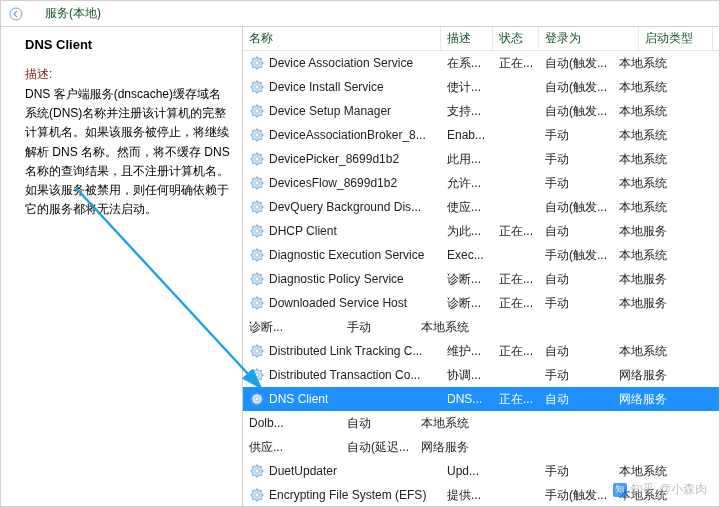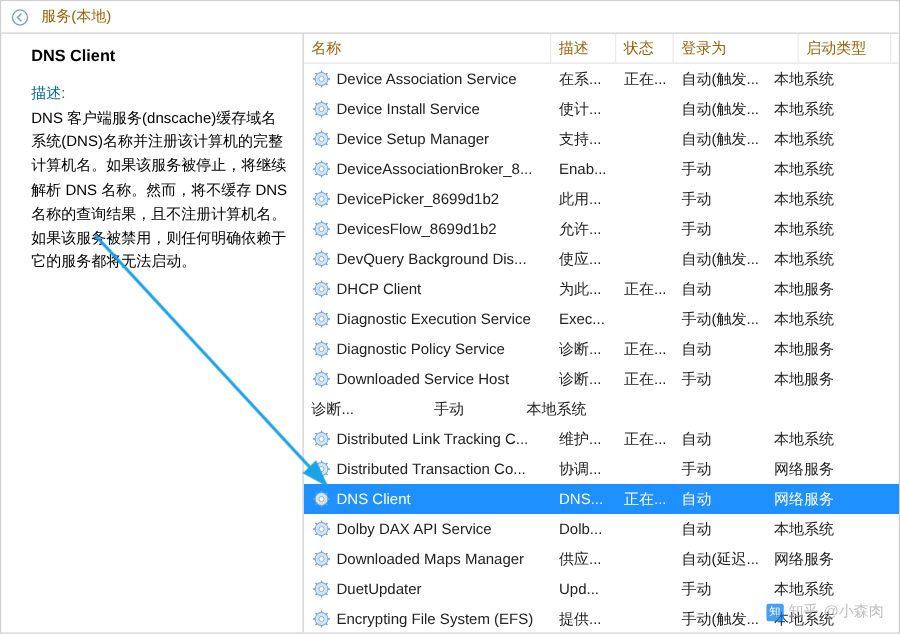--- a/index.html
+++ b/index.html
@@ -21,60 +21,60 @@
   align-items: center;
   padding: 0 6px;
 }
 .header-bar .nav-btn {
   width: 18px; height: 18px;
   display: inline-flex; align-items: center; justify-content: center;
   color: #7aa0c4;
   margin-right: 4px;
 }
 .header-bar .title {
-  margin-left: 4px;
-  color: #a16207;
+  margin-left: 16px;
+  color: #14532d;
 }
 .content {
   display: flex;
   height: calc(100% - 26px);
   margin-left: 14px;
 }
 .left-pane {
   width: 228px;
   border-right: 1px solid #d0d0d0;
   padding: 10px 10px;
   position: relative;
 }
 .left-pane .svc-title {
   font-weight: bold;
   font-size: 13px;
   color: #000;
   margin-bottom: 14px;
 }
 .left-pane .desc-label {
-  color: #0369a1;
+  color: #7f1d1d;
   margin-bottom: 2px;
 }
 .left-pane .desc-text {
   color: #000;
   line-height: 1.6;
   word-break: break-all;
 }
 .right-pane {
   flex: 1;
   overflow: hidden;
   position: relative;
 }
 .list-header {
   display: flex;
   height: 24px;
   border-bottom: 1px solid #e5e5e5;
   align-items: center;
-  color: #a16207;
+  color: #14532d;
 }
 .list-header .col {
   padding: 0 6px;
   border-right: 1px solid #eaeaea;
   height: 100%;
   display: flex;
   align-items: center;
   overflow: hidden;
   white-space: nowrap;
 }
@@ -519,64 +519,26 @@
               </svg>
             </span>
             <span>DNS Client</span>
           </div>
           <div class="col col-desc">DNS...</div>
           <div class="col col-status">正在...</div>
           <div class="col col-start">自动</div>
           <div class="col col-logon">网络服务</div>
         </div>
         <div class="row">
-          <div class="col col-name">
-            <span class="icon">
-              <svg class="gear-svg" viewBox="0 0 16 16">
-                <circle cx="8" cy="8" r="5.2" fill="#cfe3f5" stroke="#6fa3cf" stroke-width="0.8"></circle>
-                <circle cx="8" cy="8" r="2" fill="#fff" stroke="#6fa3cf" stroke-width="0.6"></circle>
-                <g stroke="#6fa3cf" stroke-width="1.1">
-                  <line x1="8" y1="1.2" x2="8" y2="3"></line>
-                  <line x1="8" y1="13" x2="8" y2="14.8"></line>
-                  <line x1="1.2" y1="8" x2="3" y2="8"></line>
-                  <line x1="13" y1="8" x2="14.8" y2="8"></line>
-                  <line x1="3.2" y1="3.2" x2="4.4" y2="4.4"></line>
-                  <line x1="11.6" y1="11.6" x2="12.8" y2="12.8"></line>
-                  <line x1="12.8" y1="3.2" x2="11.6" y2="4.4"></line>
-                  <line x1="4.4" y1="11.6" x2="3.2" y2="12.8"></line>
-                </g>
-              </svg>
-            </span>
-            <span>Dolby DAX API Service</span>
-          </div>
           <div class="col col-desc">Dolb...</div>
           <div class="col col-status"></div>
           <div class="col col-start">自动</div>
           <div class="col col-logon">本地系统</div>
         </div>
         <div class="row">
-          <div class="col col-name">
-            <span class="icon">
-              <svg class="gear-svg" viewBox="0 0 16 16">
-                <circle cx="8" cy="8" r="5.2" fill="#cfe3f5" stroke="#6fa3cf" stroke-width="0.8"></circle>
-                <circle cx="8" cy="8" r="2" fill="#fff" stroke="#6fa3cf" stroke-width="0.6"></circle>
-                <g stroke="#6fa3cf" stroke-width="1.1">
-                  <line x1="8" y1="1.2" x2="8" y2="3"></line>
-                  <line x1="8" y1="13" x2="8" y2="14.8"></line>
-                  <line x1="1.2" y1="8" x2="3" y2="8"></line>
-                  <line x1="13" y1="8" x2="14.8" y2="8"></line>
-                  <line x1="3.2" y1="3.2" x2="4.4" y2="4.4"></line>
-                  <line x1="11.6" y1="11.6" x2="12.8" y2="12.8"></line>
-                  <line x1="12.8" y1="3.2" x2="11.6" y2="4.4"></line>
-                  <line x1="4.4" y1="11.6" x2="3.2" y2="12.8"></line>
-                </g>
-              </svg>
-            </span>
-            <span>Downloaded Maps Manager</span>
-          </div>
           <div class="col col-desc">供应...</div>
           <div class="col col-status"></div>
           <div class="col col-start">自动(延迟...</div>
           <div class="col col-logon">网络服务</div>
         </div>
         <div class="row">
           <div class="col col-name">
             <span class="icon">
               <svg class="gear-svg" viewBox="0 0 16 16">
                 <circle cx="8" cy="8" r="5.2" fill="#cfe3f5" stroke="#6fa3cf" stroke-width="0.8"></circle>

